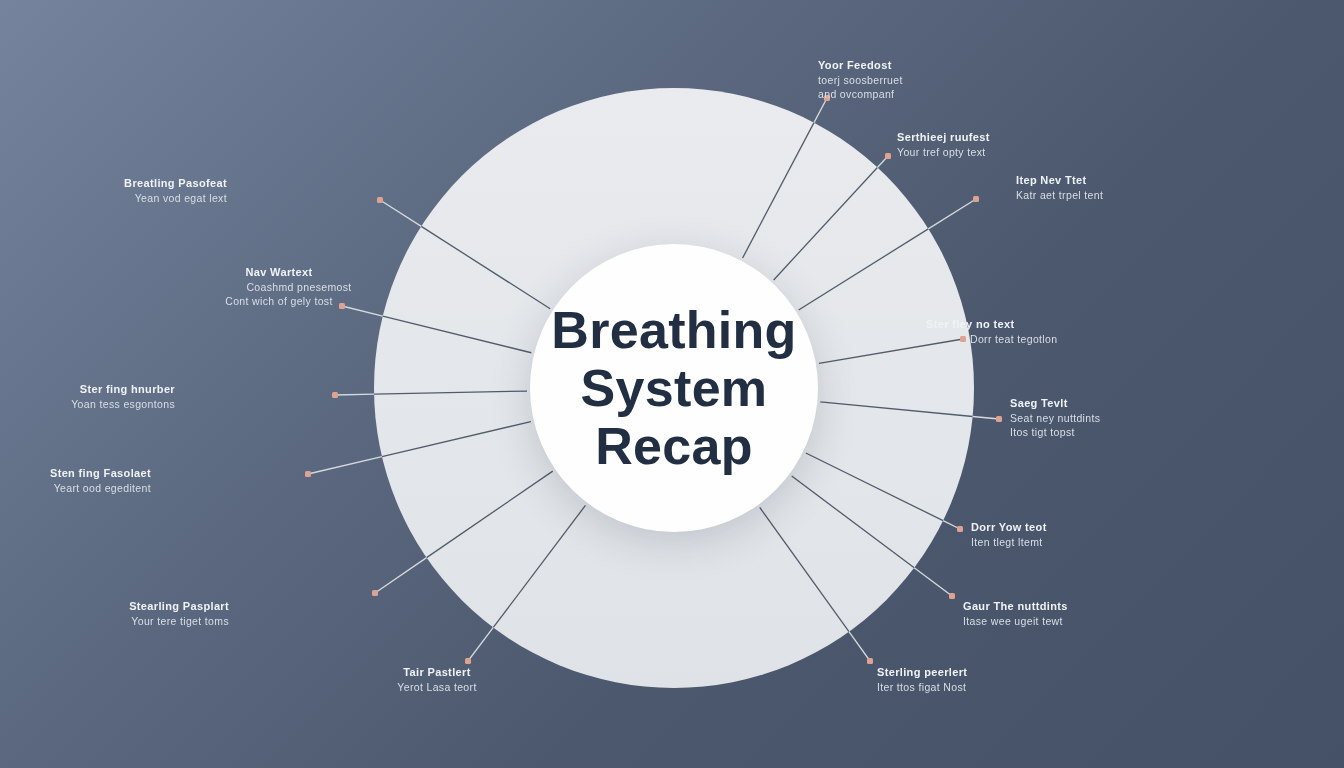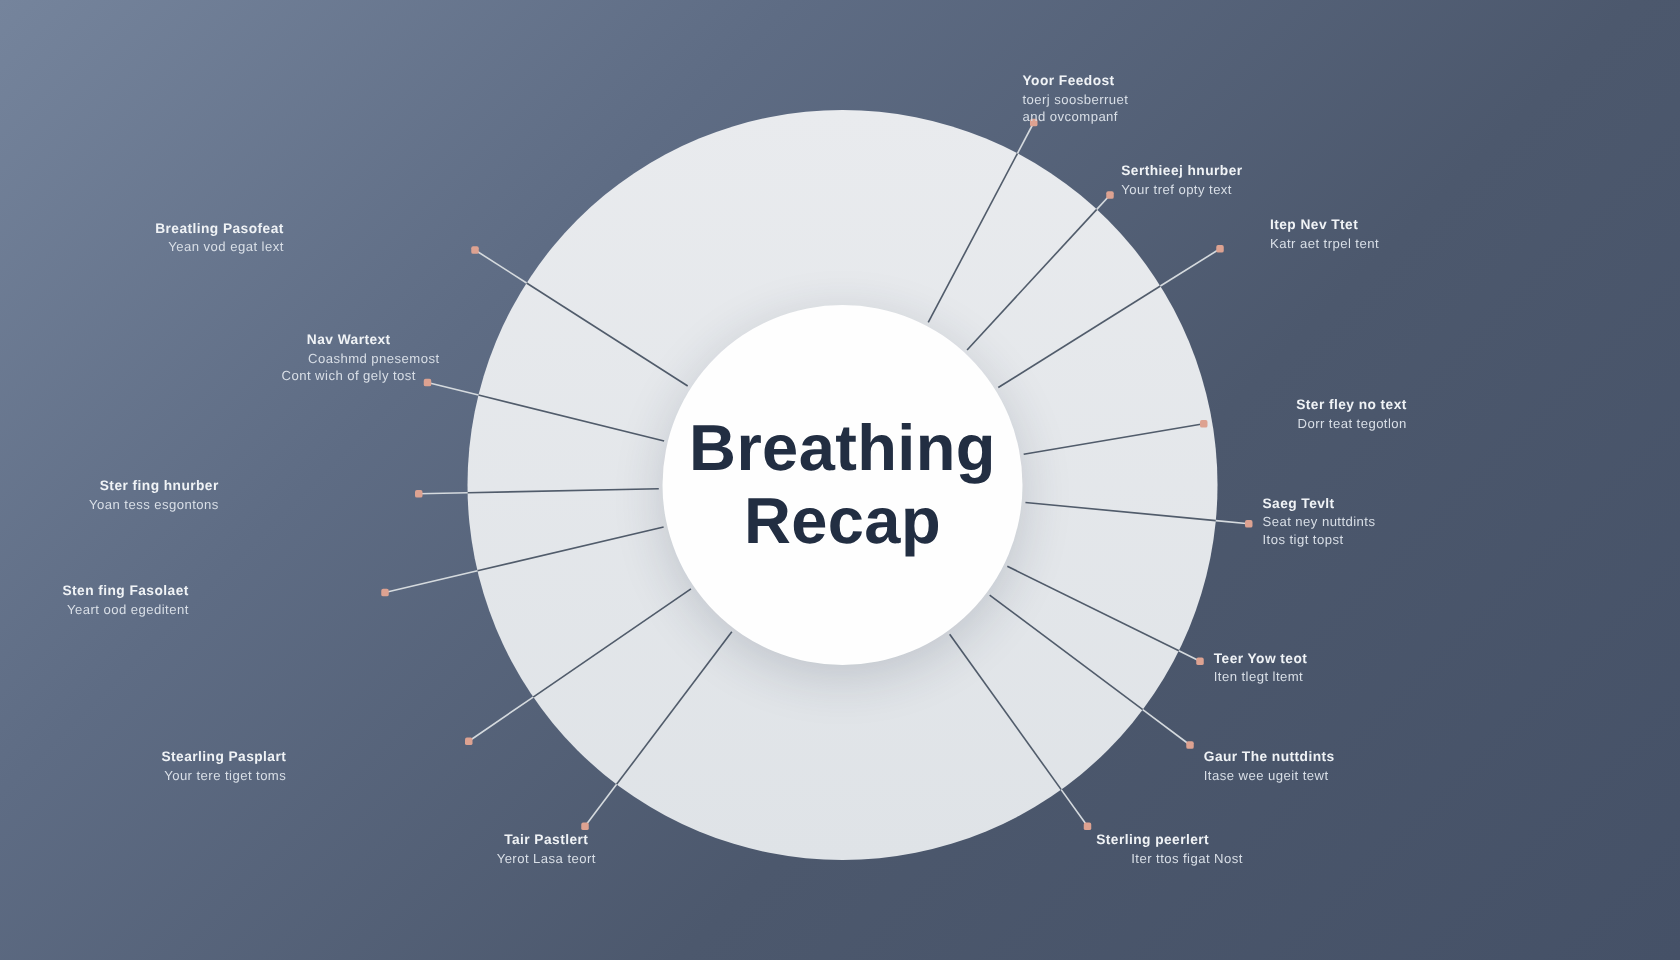--- a/index.html
+++ b/index.html
@@ -66,56 +66,57 @@
       <rect x="332" y="392" width="6" height="6" rx="1.5" fill="#dda291"></rect>
       <line x1="531.2884842244357" y1="352.75197501928835" x2="382.75200862129736" y2="316.0652551414048" stroke="#515c6b" stroke-width="1.3"></line>
       <line x1="382.75200862129736" y1="316.0652551414048" x2="342" y2="306" stroke="#d5dade" stroke-width="1.3"></line>
       <rect x="339" y="303" width="6" height="6" rx="1.5" fill="#dda291"></rect>
       <line x1="550.1555124902626" y1="308.80692635431757" x2="421.2561479393113" y2="226.38148235575014" stroke="#515c6b" stroke-width="1.3"></line>
       <line x1="421.2561479393113" y1="226.38148235575014" x2="380" y2="200" stroke="#d5dade" stroke-width="1.3"></line>
       <rect x="377" y="197" width="6" height="6" rx="1.5" fill="#dda291"></rect>
     </svg>
   <div class="hub" style="left: 530px; top: 244px; width: 288px; height: 288px; background: rgb(254, 254, 254);">
       <div class="title-line" style="color: rgb(34, 46, 66);">Breathing</div>
+      <div class="title-line" style="color: rgb(34, 46, 66);">System</div>
       <div class="title-line" style="color: rgb(34, 46, 66);">Recap</div>
     </div>
   <div class="labels">
       <div class="spoke-label align-left" style="top: 58px; left: 818px;">
         <div class="l0" style="color: rgb(240, 243, 246);">Yoor Feedost</div>
         <div class="l1" style="color: rgb(217, 223, 231);">toerj soosberruet</div>
         <div class="l2" style="color: rgb(217, 223, 231);">and ovcompanf</div>
       </div>
       <div class="spoke-label align-left" style="top: 130px; left: 897px;">
-        <div class="l0" style="color: rgb(240, 243, 246);">Serthieej hnurber</div>
+        <div class="l0" style="color: rgb(240, 243, 246);">Serthieej ruufest</div>
         <div class="l1" style="color: rgb(217, 223, 231);">Your tref opty text</div>
       </div>
       <div class="spoke-label align-left" style="top: 173px; left: 1016px;">
         <div class="l0" style="color: rgb(240, 243, 246);">Itep Nev Ttet</div>
         <div class="l1" style="color: rgb(217, 223, 231);">Katr aet trpel tent</div>
       </div>
-      <div class="spoke-label align-left" style="top: 317px; left: 994px; text-align: right;">
+      <div class="spoke-label align-left" style="top: 317px; left: 926px;">
         <div class="l0" style="color: rgb(240, 243, 246);">Ster fley no text</div>
         <div class="l1" style="color: rgb(217, 223, 231); padding-left: 44px;">Dorr teat tegotlon</div>
       </div>
       <div class="spoke-label align-left" style="top: 396px; left: 1010px;">
         <div class="l0" style="color: rgb(240, 243, 246);">Saeg Tevlt</div>
         <div class="l1" style="color: rgb(217, 223, 231);">Seat ney nuttdints</div>
         <div class="l2" style="color: rgb(217, 223, 231);">Itos tigt topst</div>
       </div>
       <div class="spoke-label align-left" style="top: 520px; left: 971px;">
-        <div class="l0" style="color: rgb(240, 243, 246);">Teer Yow teot</div>
+        <div class="l0" style="color: rgb(240, 243, 246);">Dorr Yow teot</div>
         <div class="l1" style="color: rgb(217, 223, 231);">Iten tlegt ltemt</div>
       </div>
       <div class="spoke-label align-left" style="top: 599px; left: 963px;">
         <div class="l0" style="color: rgb(240, 243, 246);">Gaur The nuttdints</div>
         <div class="l1" style="color: rgb(217, 223, 231);">Itase wee ugeit tewt</div>
       </div>
       <div class="spoke-label align-left" style="top: 665px; left: 877px;">
         <div class="l0" style="color: rgb(240, 243, 246);">Sterling peerlert</div>
-        <div class="l1" style="color: rgb(217, 223, 231); margin-left: 28px;">Iter ttos figat Nost</div>
+        <div class="l1" style="color: rgb(217, 223, 231);">Iter ttos figat Nost</div>
       </div>
       <div class="spoke-label align-center" style="top: 665px; left: 437px;">
         <div class="l0" style="color: rgb(240, 243, 246);">Tair Pastlert</div>
         <div class="l1" style="color: rgb(217, 223, 231);">Yerot Lasa teort</div>
       </div>
       <div class="spoke-label align-right" style="top: 599px; right: 967px;">
         <div class="l0" style="color: rgb(240, 243, 246);">Stearling Pasplart</div>
         <div class="l1" style="color: rgb(217, 223, 231);">Your tere tiget toms</div>
       </div>
       <div class="spoke-label align-right" style="top: 466px; right: 1045px;">

